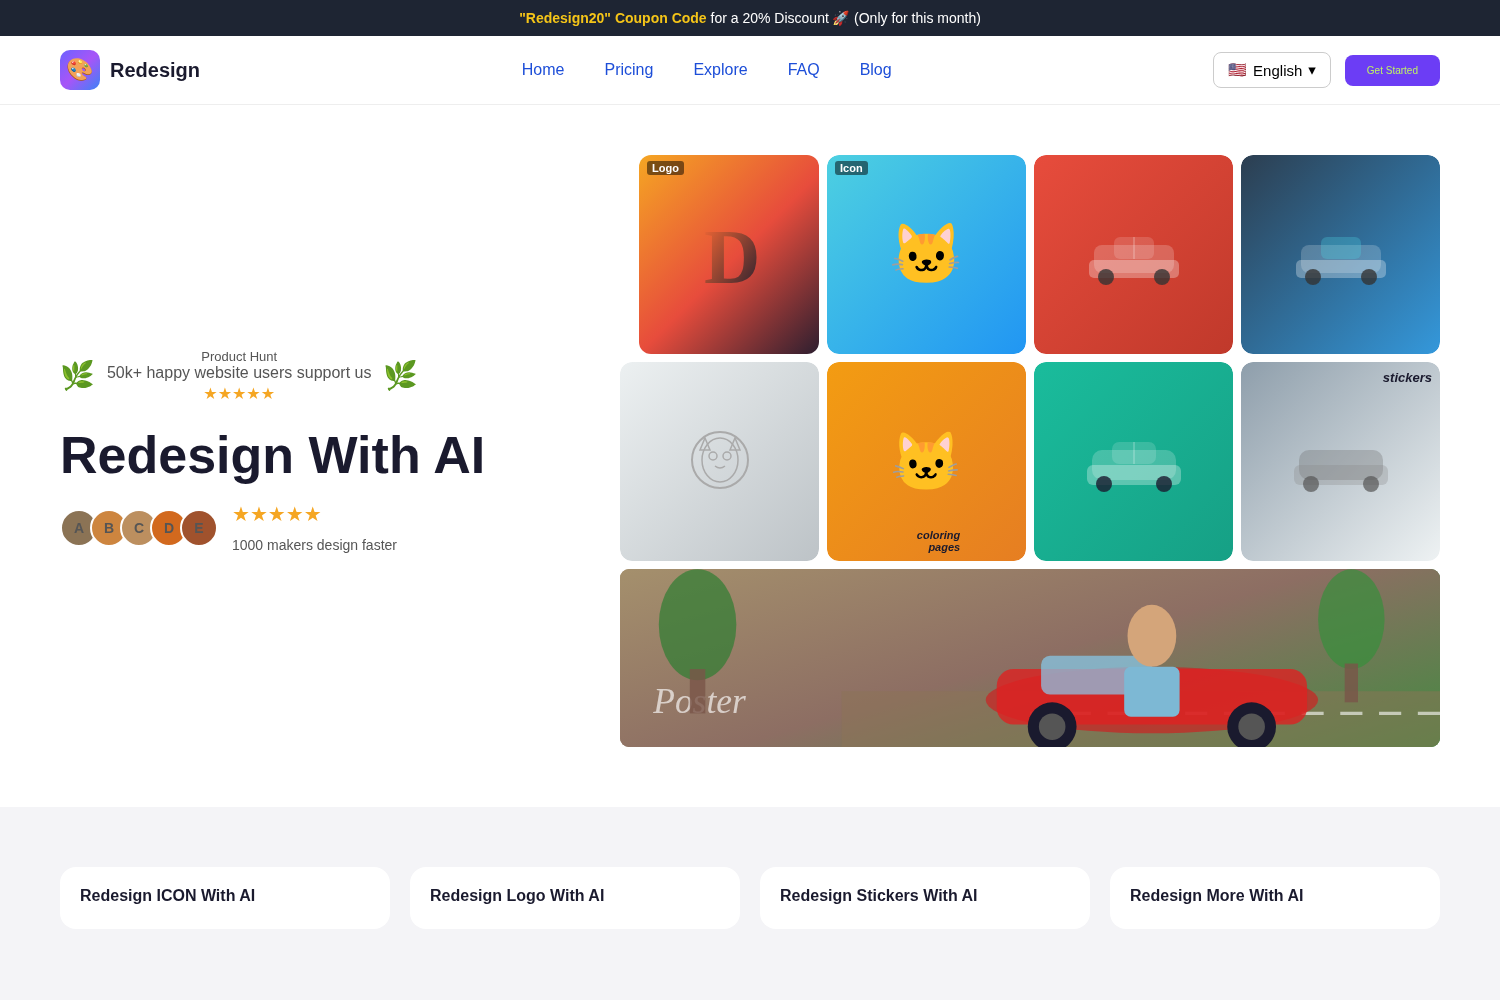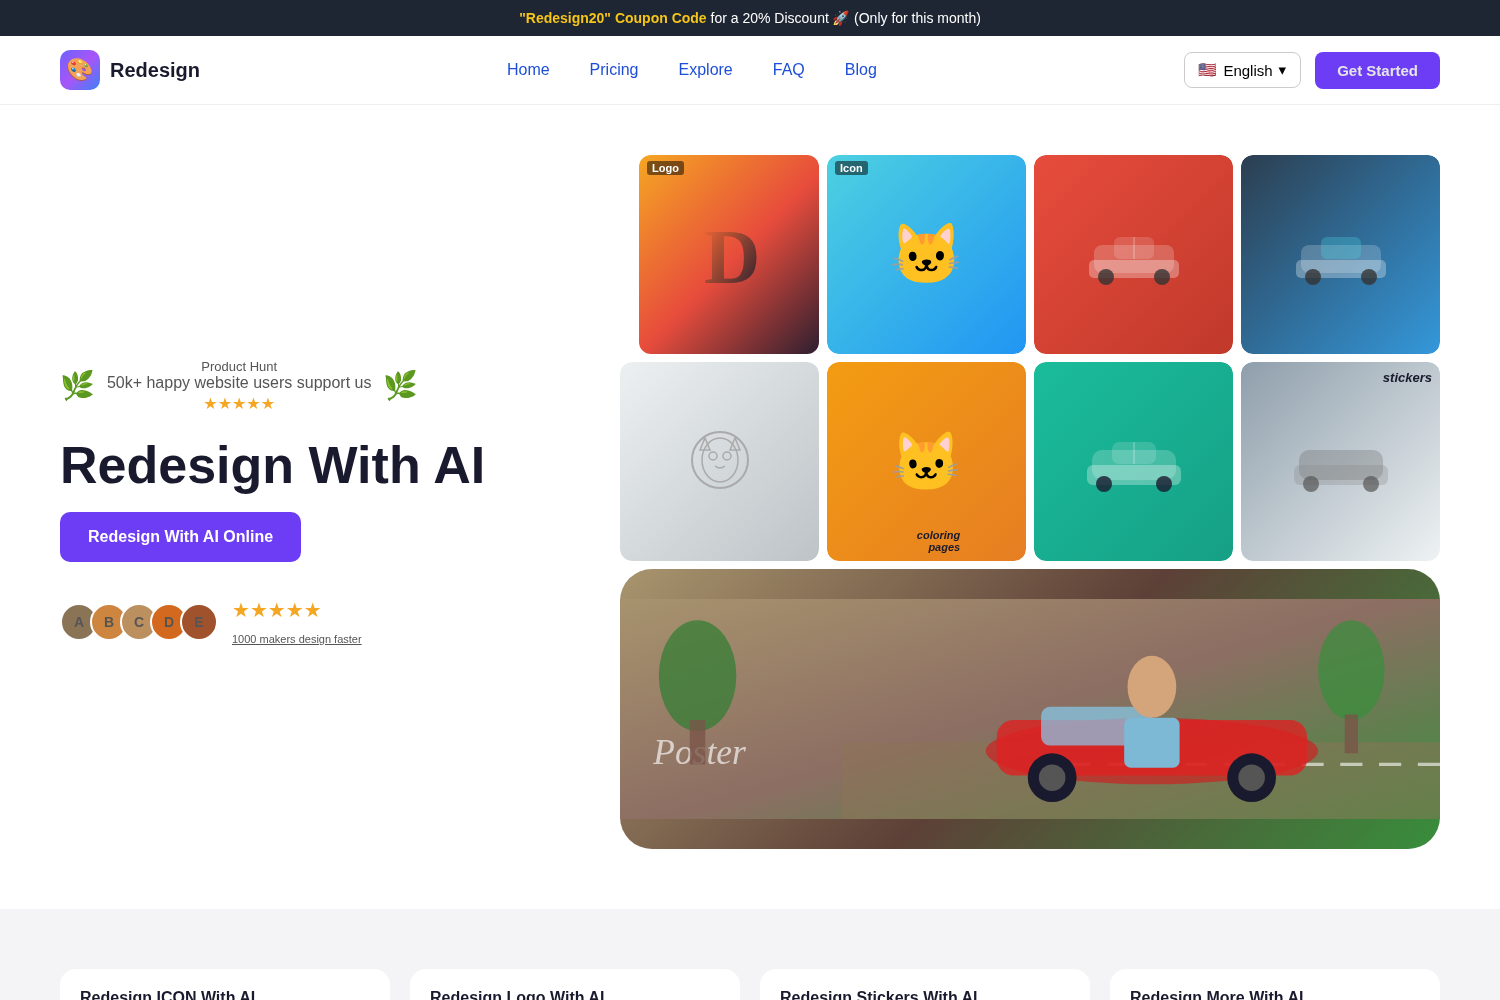--- a/index.html
+++ b/index.html
@@ -65,26 +65,26 @@
       gap: 6px;
       border: 1.5px solid #ccc;
       border-radius: 8px;
       padding: 8px 14px;
       background: #fff;
       cursor: pointer;
       font-size: 15px;
     }
     .get-started-btn {
       background: #6c3df5;
-      color: #e5e5e5;
+      color: #bef264;
       border: none;
       border-radius: 8px;
       padding: 10px 22px;
-      font-size: 15px;
-      font-weight: 700;
+      font-size: 10px;
+      font-weight: 400;
       cursor: pointer;
     }
 
     
     .hero {
       display: flex;
       align-items: center;
       padding: 50px 60px 60px 60px;
       background: #fff;
       gap: 60px;
@@ -167,21 +167,21 @@
       font-weight: 600;
       color: #555;
     }
     .avatar-circle:first-child { margin-left: 0; }
     .avatar-a { background: #8b7355; }
     .avatar-b { background: #cd853f; }
     .avatar-c { background: #bc8f5f; }
     .avatar-d { background: #d2691e; }
     .avatar-e { background: #a0522d; }
     .proof-stars { color: #f5a623; font-size: 20px; }
-    .proof-text { font-size: 11px; color: #555; margin-top: 11px; text-decoration: underline; }
+    .proof-text { font-size: 14px; color: #555; margin-top: 11px; }
 
     
     .hero-right {
       flex: 1.2;
     }
     .img-cell {
       border-radius: 12px;
       overflow: hidden;
       position: relative;
     }
@@ -200,25 +200,25 @@
     .img-icon { background: linear-gradient(135deg, #4dd0e1, #2196f3); }
     .img-car1 { background: linear-gradient(135deg, #e74c3c, #c0392b); }
     .img-car2 { background: linear-gradient(135deg, #2c3e50, #3498db); }
     .img-cat1 { background: linear-gradient(135deg, #ecf0f1, #bdc3c7); }
     .img-cat2 { background: linear-gradient(135deg, #f39c12, #e67e22); }
     .img-car3 { background: linear-gradient(135deg, #1abc9c, #16a085); }
     .img-car4 { background: linear-gradient(135deg, #8e9eab, #eef2f3); }
     .img-poster {
       grid-column: 1 / 5;
       background: linear-gradient(135deg, #a8956e, #5d4037, #388e3c);
-      height: 280px;
+      height: 178px;
       display: flex;
       align-items: center;
       justify-content: center;
-      border-radius: 32px;
+      border-radius: 9px;
       position: relative;
       overflow: hidden;
     }
     .coloring-label {
       position: absolute;
       bottom: 14px;
       left: 50%;
       transform: translateX(-50%);
       font-style: italic;
       font-size: 13px;
@@ -303,21 +303,20 @@
       <div class="ph-text">
         <div class="ph-title">Product Hunt</div>
         <div class="ph-subtitle">50k+ happy website users support us</div>
         <div class="ph-stars">★★★★★</div>
       </div>
       <span class="laurel">🌿</span>
     </div>
 
     <h1 class="hero-heading">Redesign With AI</h1>
 
-    <button class="hero-cta-btn">Redesign With AI Online</button>
 
     <div class="social-proof">
       <div class="avatars">
         <div class="avatar-circle avatar-a">A</div>
         <div class="avatar-circle avatar-b">B</div>
         <div class="avatar-circle avatar-c">C</div>
         <div class="avatar-circle avatar-d">D</div>
         <div class="avatar-circle avatar-e">E</div>
       </div>
       <div>

